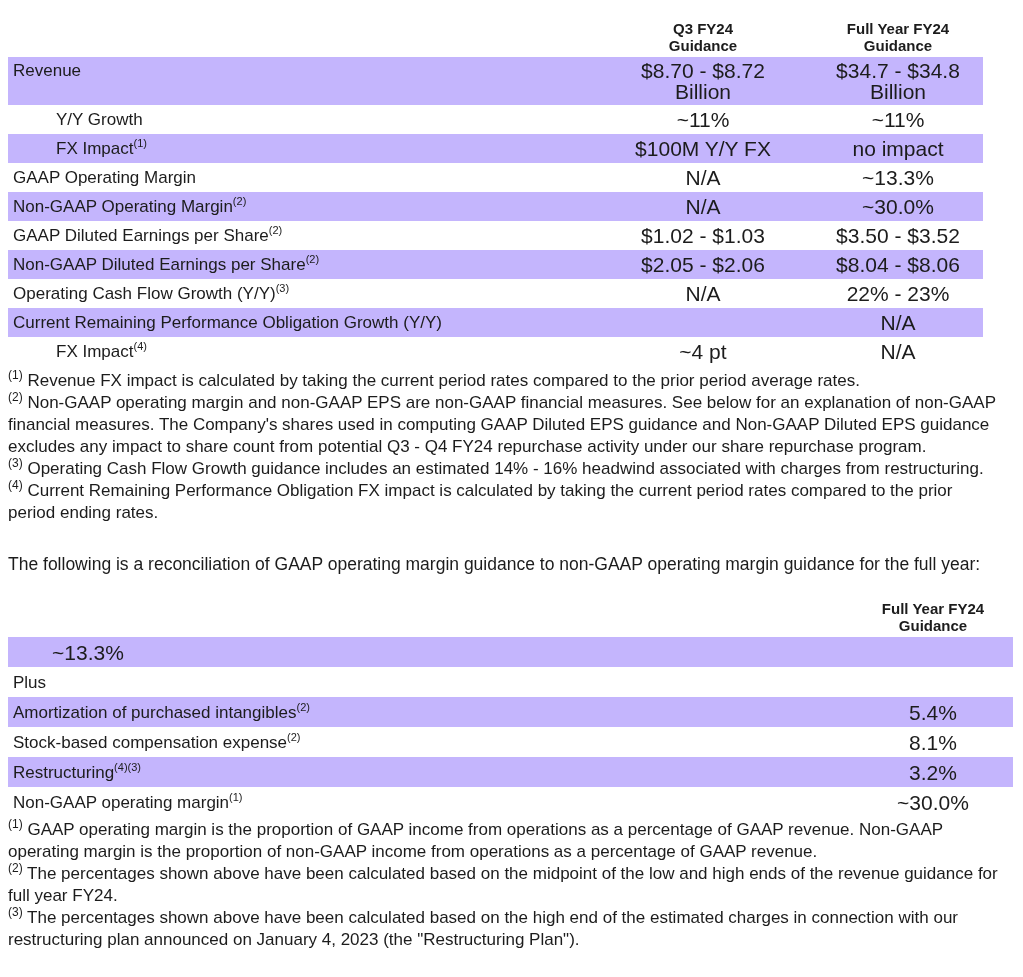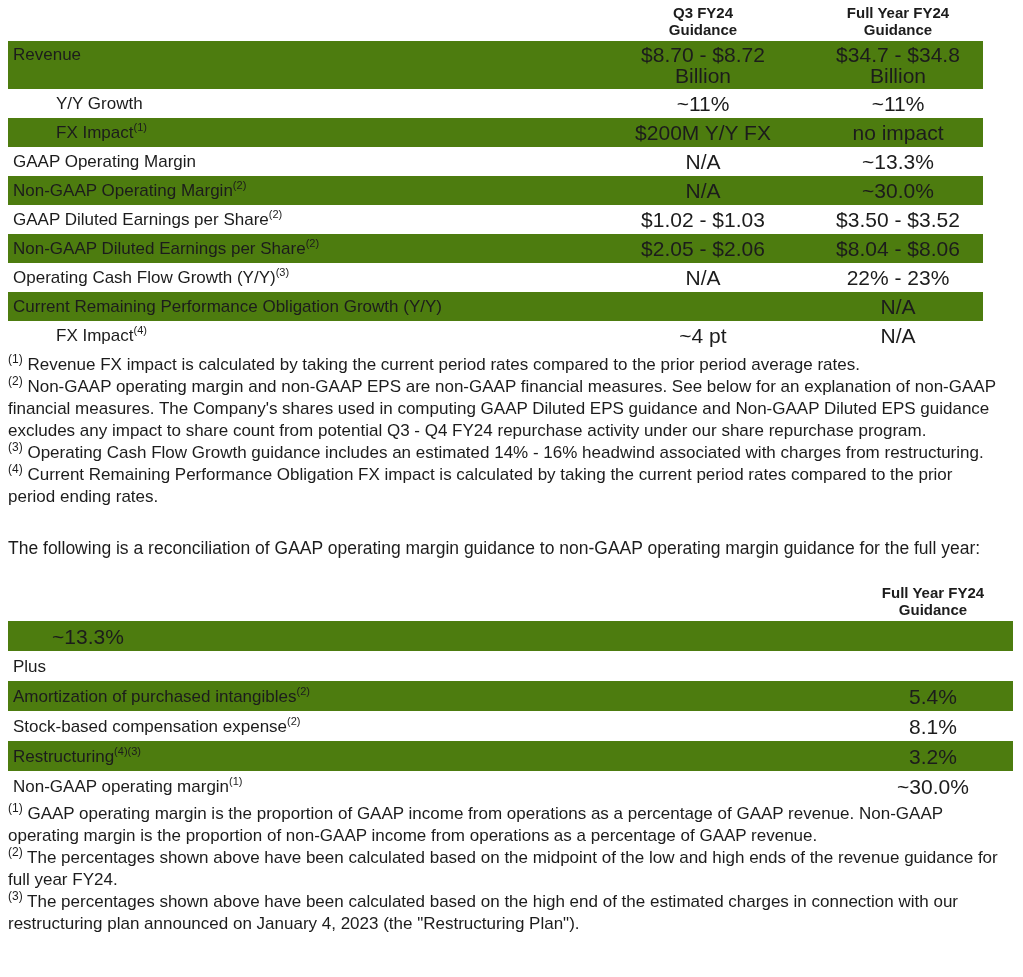--- a/index.html
+++ b/index.html
@@ -10,23 +10,23 @@
     font-family: "Liberation Sans", sans-serif;
     color: #1c1c1c;
     padding: 4px 0 0 8px;
     overflow: hidden;
   }
   .table { display: block; }
   .t1 { width: 975px; }
   .t2 { width: 1005px; }
   .trow { display: flex; align-items: center; min-height: 29px; }
   .t2 .trow { min-height: 30px; }
-  .trow.shaded { background: #4d7c0f; }
+  .trow.shaded { background: #c4b5fd; }
   .trow.tall { align-items: flex-start; padding-top: 3px; min-height: 48px; }
-  .thead { display: flex; align-items: flex-end; min-height: 34px; padding-bottom: 3px; background: #ffffff; }
+  .thead { display: flex; align-items: flex-end; min-height: 34px; padding-bottom: 3px; background: #ffffff; margin-top: 16px; }
   .thead .hcell {
     font-weight: bold; font-size: 15px; line-height: 17px;
     text-align: center; white-space: pre-line;
   }
   .tlabel { flex: 1; font-size: 17px; padding-left: 5px; line-height: 21px; }
   .tlabel.indent { padding-left: 48px; }
   .tval {
     font-size: 21px; text-align: center; white-space: pre-line; line-height: 21px;
   }
   .q3 { width: 220px; }
@@ -66,21 +66,21 @@
   </div>
 
   <div class="trow">
     <div class="tlabel indent"><span>Y/Y Growth</span></div>
     <div class="tval q3">~11%</div>
     <div class="tval fy">~11%</div>
   </div>
 
   <div class="trow shaded">
     <div class="tlabel indent"><span>FX Impact</span><sup>(1)</sup></div>
-    <div class="tval q3">$200M Y/Y FX</div>
+    <div class="tval q3">$100M Y/Y FX</div>
     <div class="tval fy">no impact</div>
   </div>
 
   <div class="trow">
     <div class="tlabel"><span>GAAP Operating Margin</span></div>
     <div class="tval q3">N/A</div>
     <div class="tval fy">~13.3%</div>
   </div>
 
   <div class="trow shaded">

